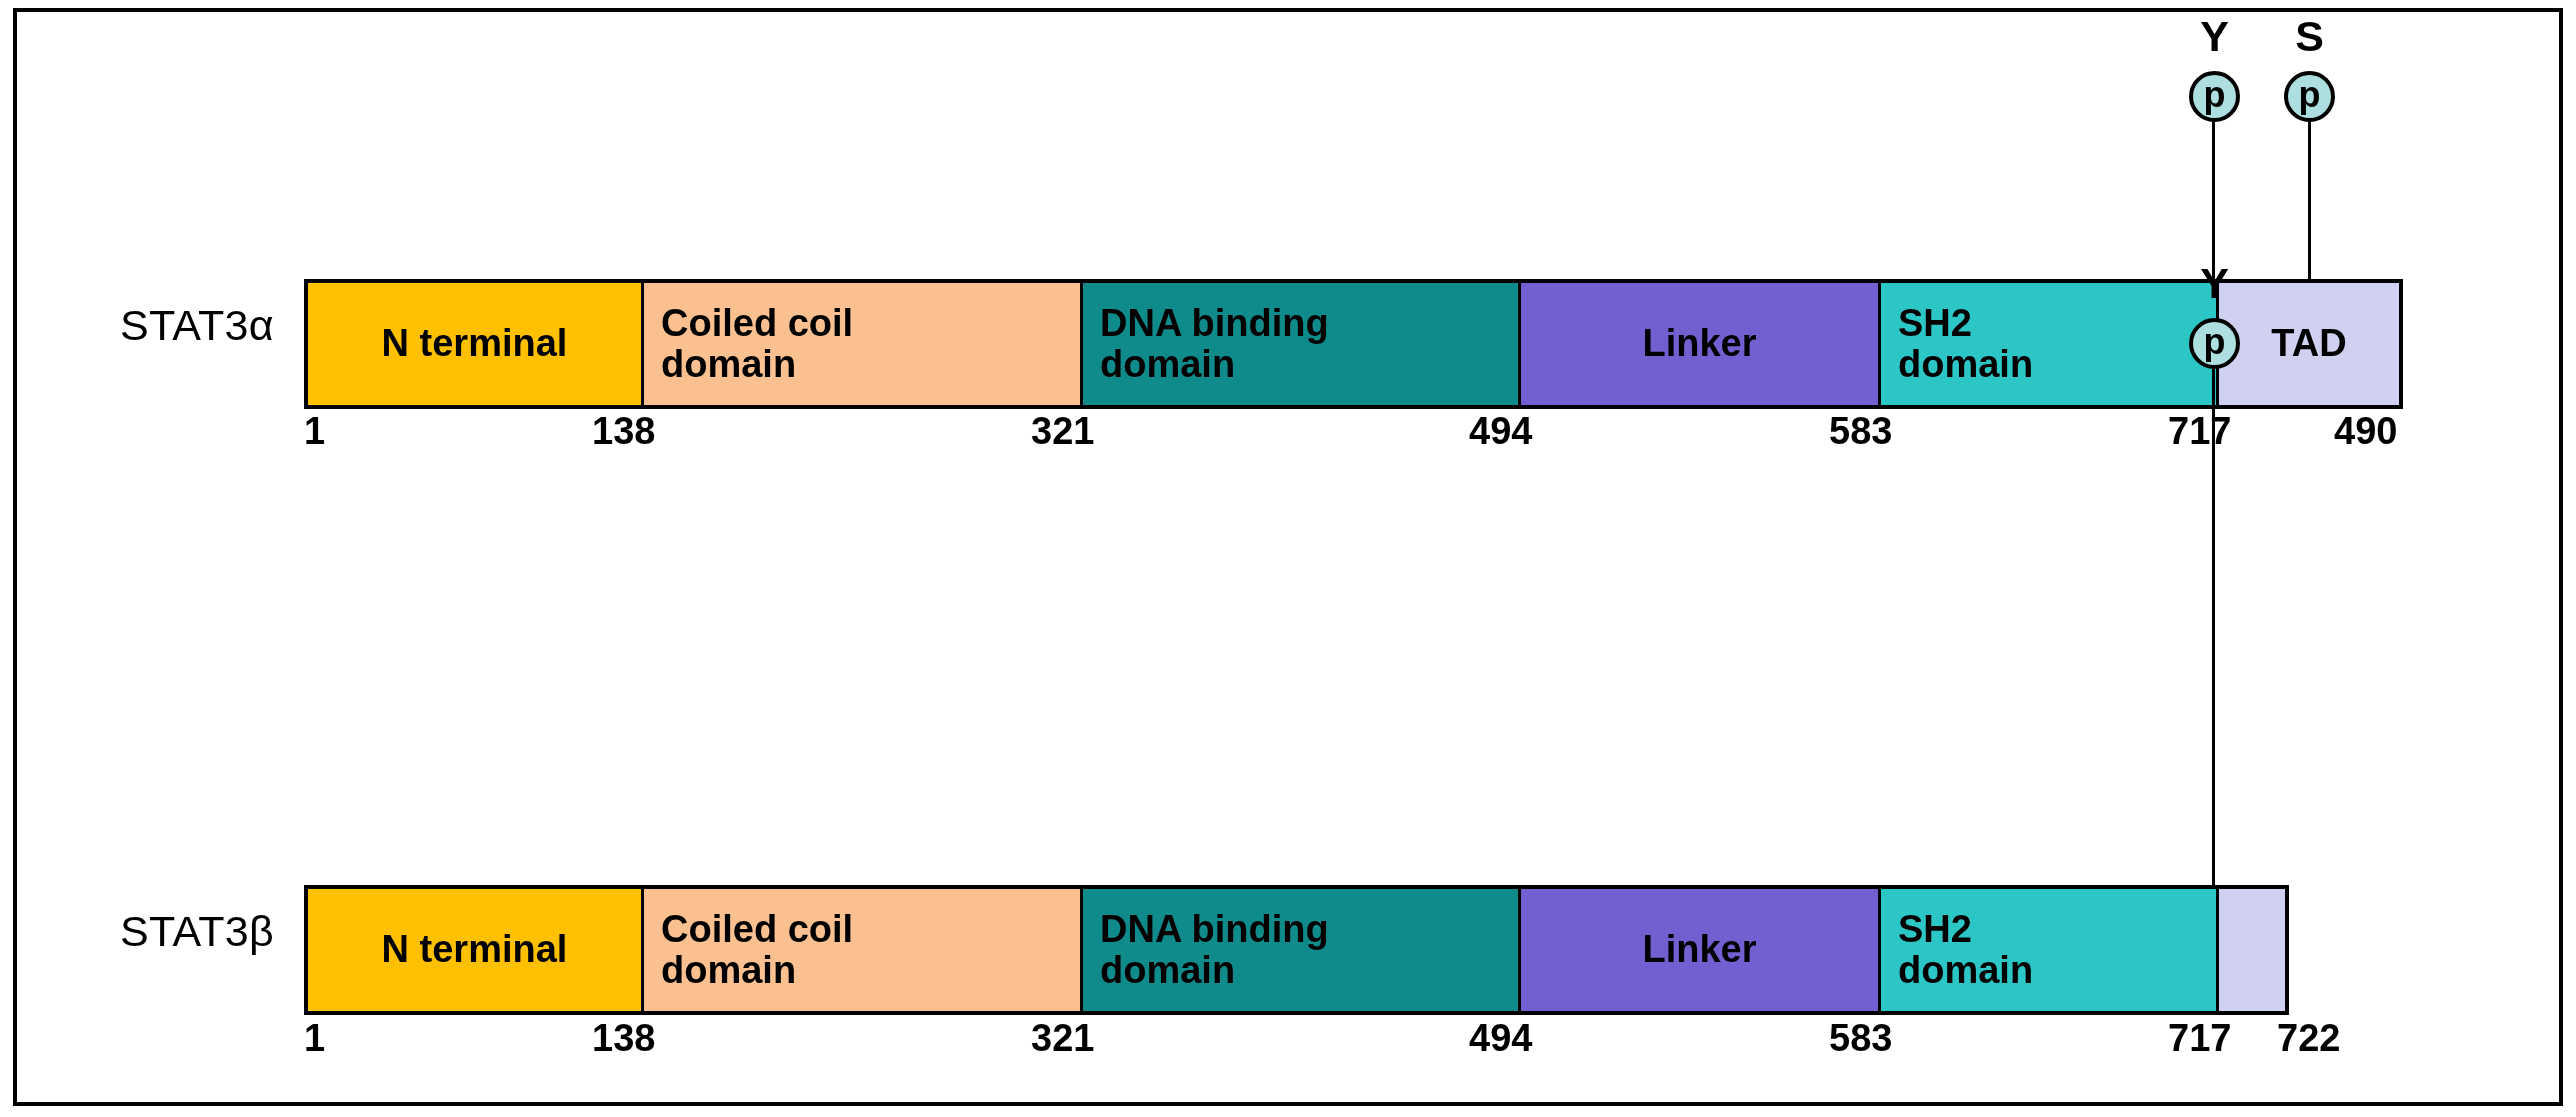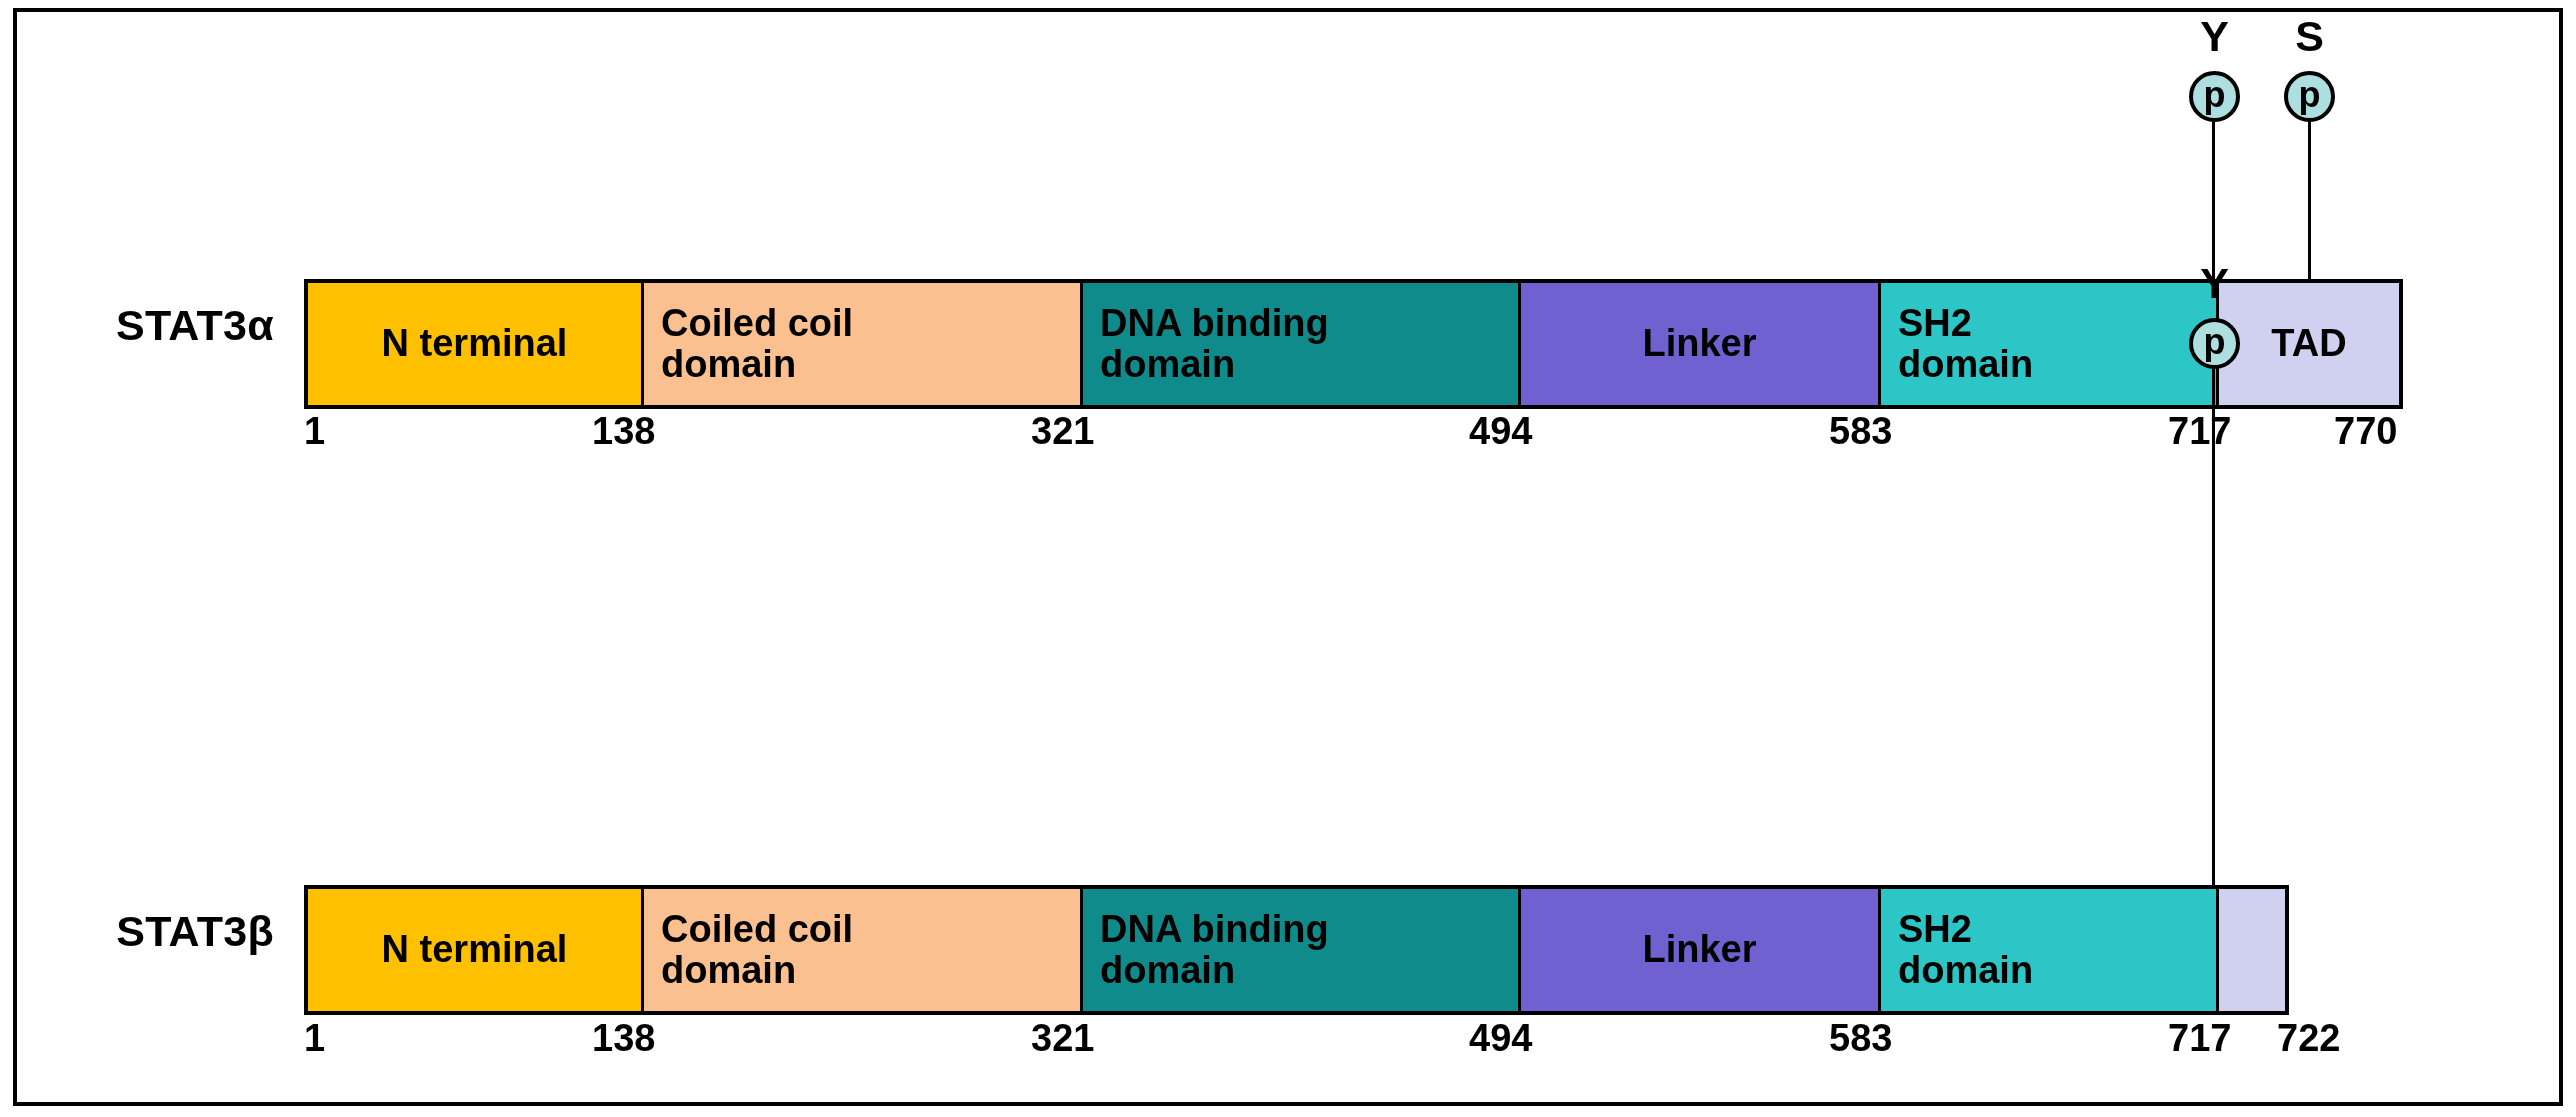--- a/index.html
+++ b/index.html
@@ -32,21 +32,21 @@
 
   
   .row {
     position: absolute;
     left: 0;
     top: 0;
   }
   .row-label {
     position: absolute;
     font-size: 43px;
-    font-weight: 700;
+    font-weight: 400;
     color: #000000;
     letter-spacing: 0.3px;
     white-space: nowrap;
     text-align: right;
   }
 
   
   .bar {
     position: absolute;
     display: flex;
@@ -181,21 +181,21 @@
         <div class="domain-label center">TAD</div>
       </div>
     </div>
 
     <div class="tick" style="left:304px;  top:410px;">1</div>
     <div class="tick" style="left:592px;  top:410px;">138</div>
     <div class="tick" style="left:1031px; top:410px;">321</div>
     <div class="tick" style="left:1469px; top:410px;">494</div>
     <div class="tick" style="left:1829px; top:410px;">583</div>
     <div class="tick" style="left:2168px; top:410px;">717</div>
-    <div class="tick" style="left:2334px; top:410px;">770</div>
+    <div class="tick" style="left:2334px; top:410px;">490</div>
   </div>
 
   <div class="row">
 
     <div class="row-label" style="left:54px; top:907px; width:220px;">STAT3β</div>
 
     <div class="phospho">
       <div class="residue-letter" style="left:2187px; top:259px; width:55px;">Y</div>
       <div class="phospho-stem" style="left:2212px; top:343px; height:545px;"></div>
       <div class="phospho-circle" style="left:2189px; top:318px;">

